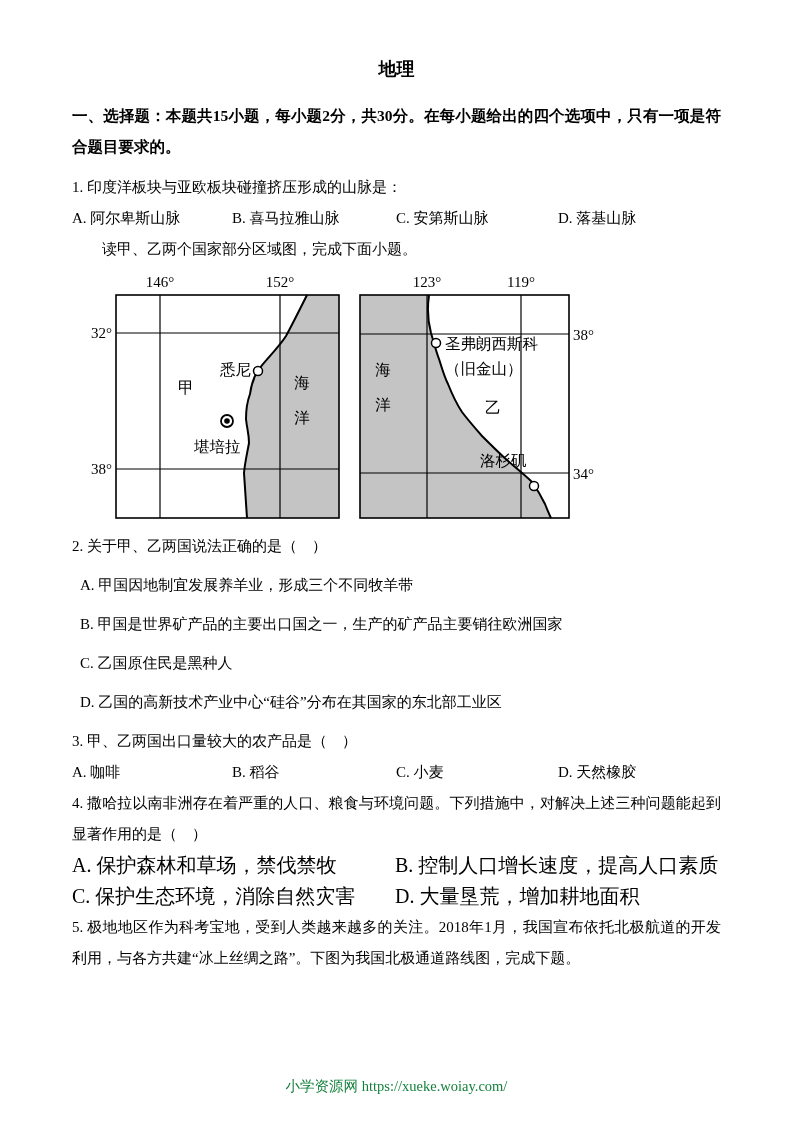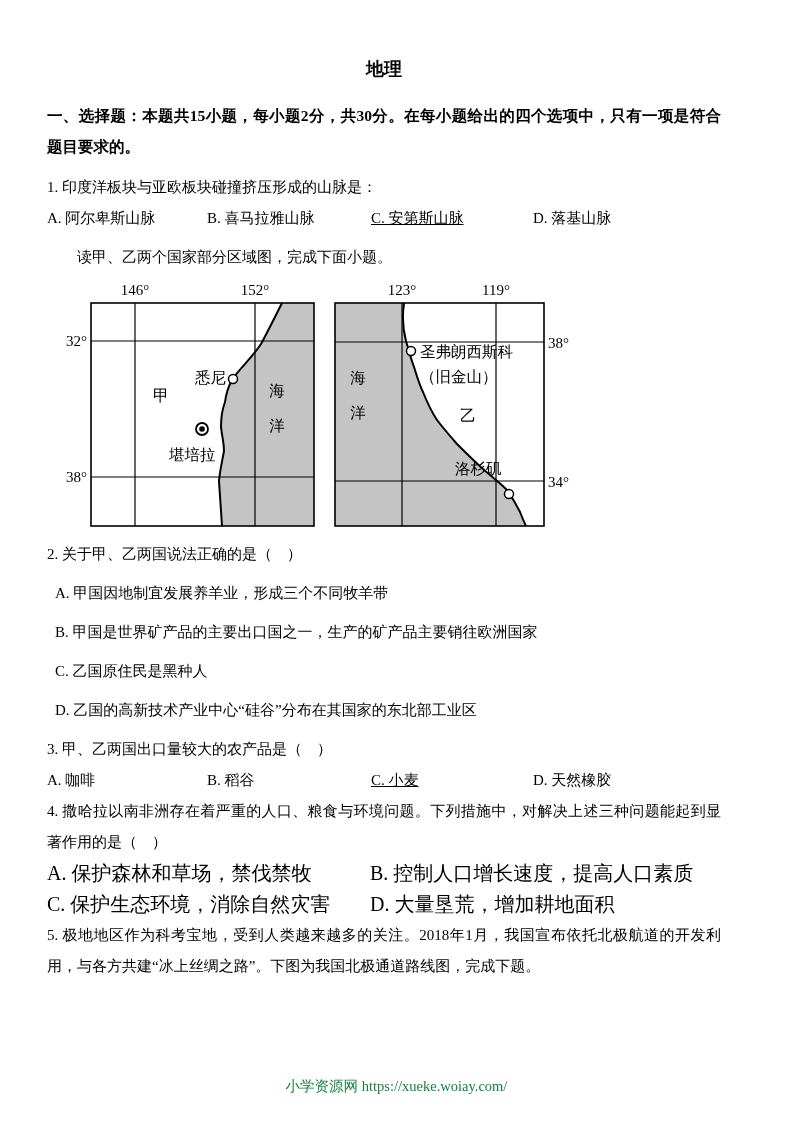--- a/index.html
+++ b/index.html
@@ -5,43 +5,43 @@
   * { box-sizing: border-box; }
   html, body { margin: 0; padding: 0; }
   body {
     width: 793px; height: 1122px;
     background: #ffffff;
     position: relative;
     font-family: "Liberation Serif", "DejaVu Serif", serif;
     color: #000;
     overflow: hidden;
   }
-  .content { padding: 56px 72px 0 47px; }
+  .content { padding: 56px 72px 0 72px; }
   h1.title {
     font-size: 18px; line-height: 26px; font-weight: 700;
     text-align: center; margin: 0 0 18px 0;
   }
   .section-header {
     font-size: 15.5px; font-weight: 700; line-height: 31px;
     margin: 0 0 10px 0; text-align: justify;
   }
   .stem {
     font-size: 15px; line-height: 31px; margin: 0; text-align: justify;
   }
   .mt8  { margin-top: 8px; }
   .opt-row { display: flex; font-size: 15px; line-height: 31px; }
   .opt-row .c1 { width: 160px; }
   .opt-row .c2 { width: 164px; }
-  .opt-row .c3 { width: 162px; text-decoration: underline; }
+  .opt-row .c3 { width: 162px; }
   .opt-row .c4 { flex: 1; }
   .opt-row2 { display: flex; font-size: 20px; line-height: 31px; }
   .opt-row2 .h1 { width: 323px; }
   .opt-row2 .h2 { flex: 1; }
   .opt-line { font-size: 15px; line-height: 31px; margin: 8px; }
-  .indent { text-indent: 2em; margin-top: 8px; }
+  .indent { text-indent: 2em; }
   .maps { display: flex; align-items: flex-start; margin: 6px 0 10px 2px; text-align: center; }
   svg text { font-family: "Liberation Serif", "DejaVu Serif", serif; fill: #000; }
   .footer {
     position: absolute; left: 0; right: 0; bottom: 26px;
     text-align: center; font-size: 14.5px; color: #15803d;
   }
 </style>
 </head>
 <body>
 

